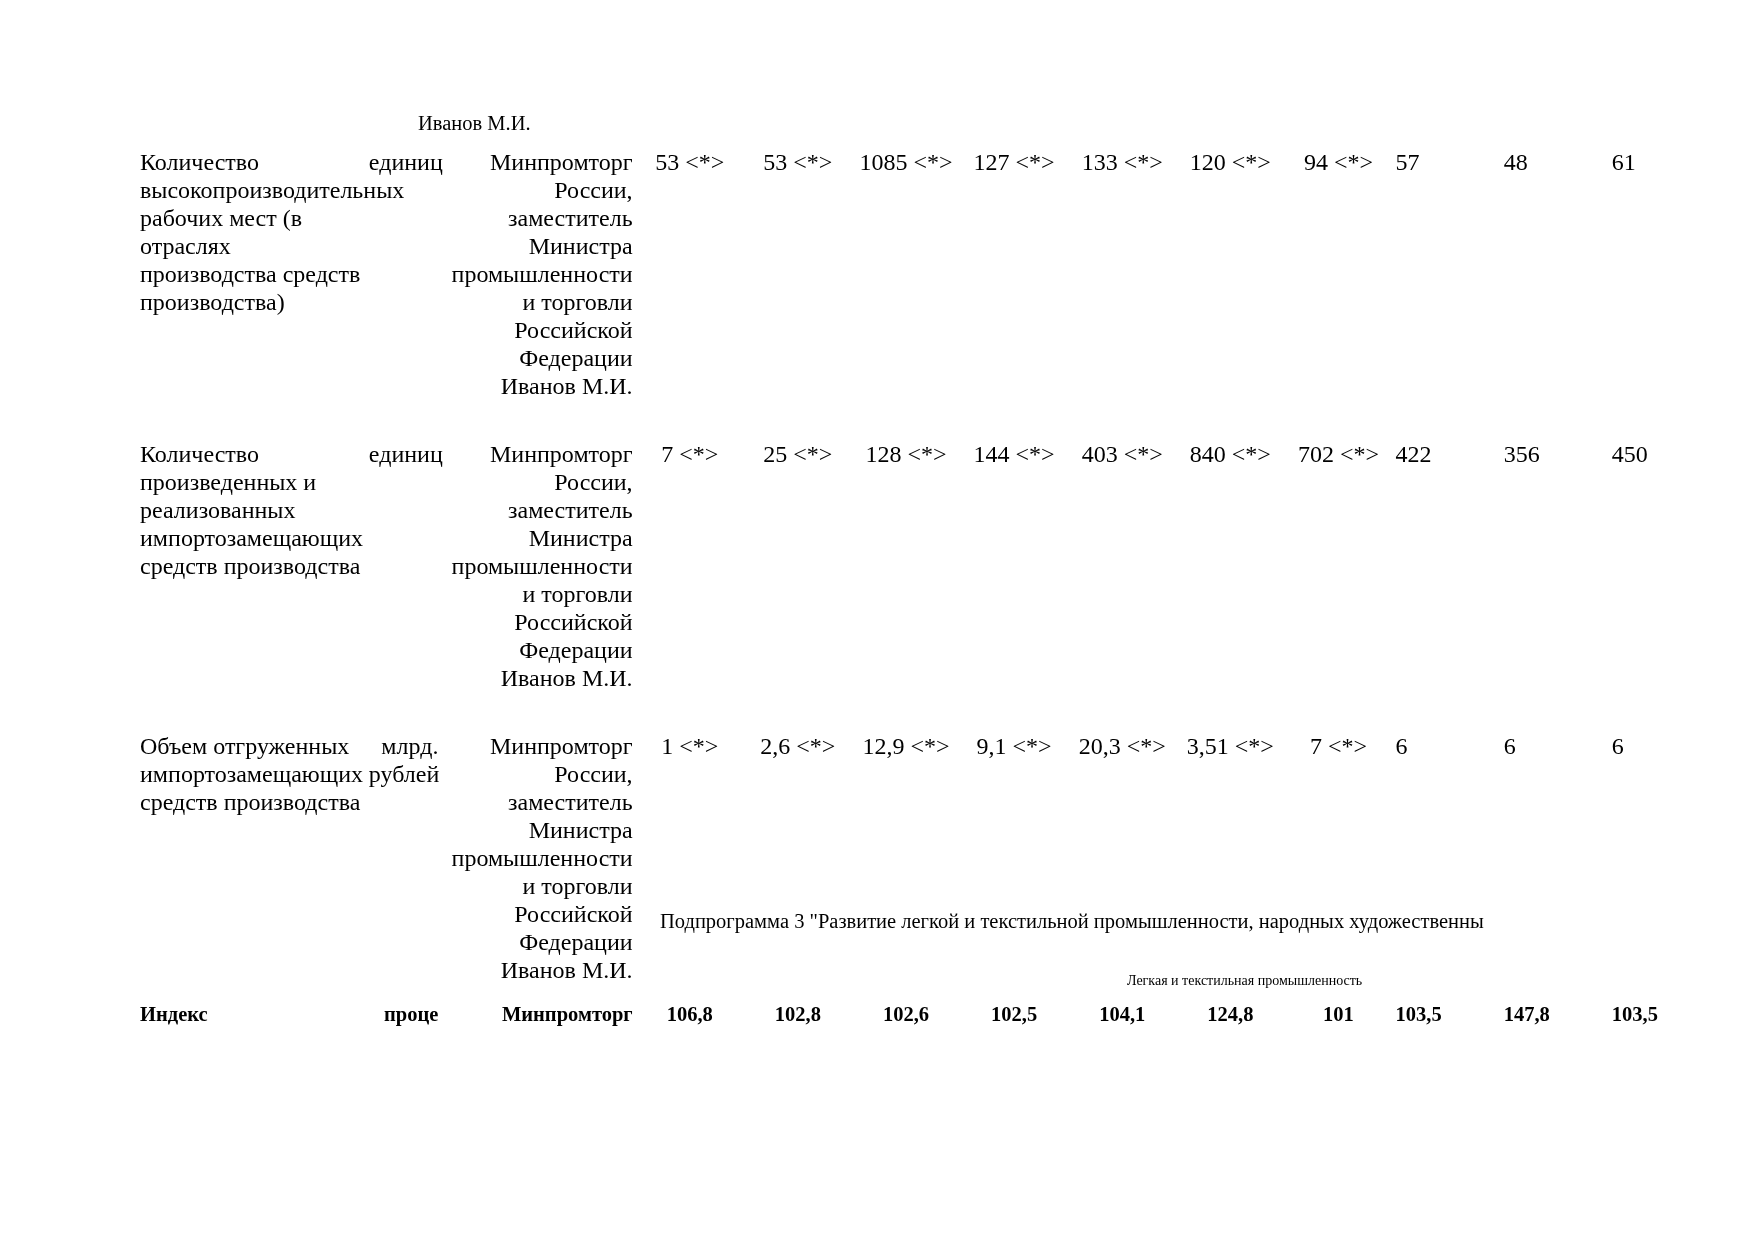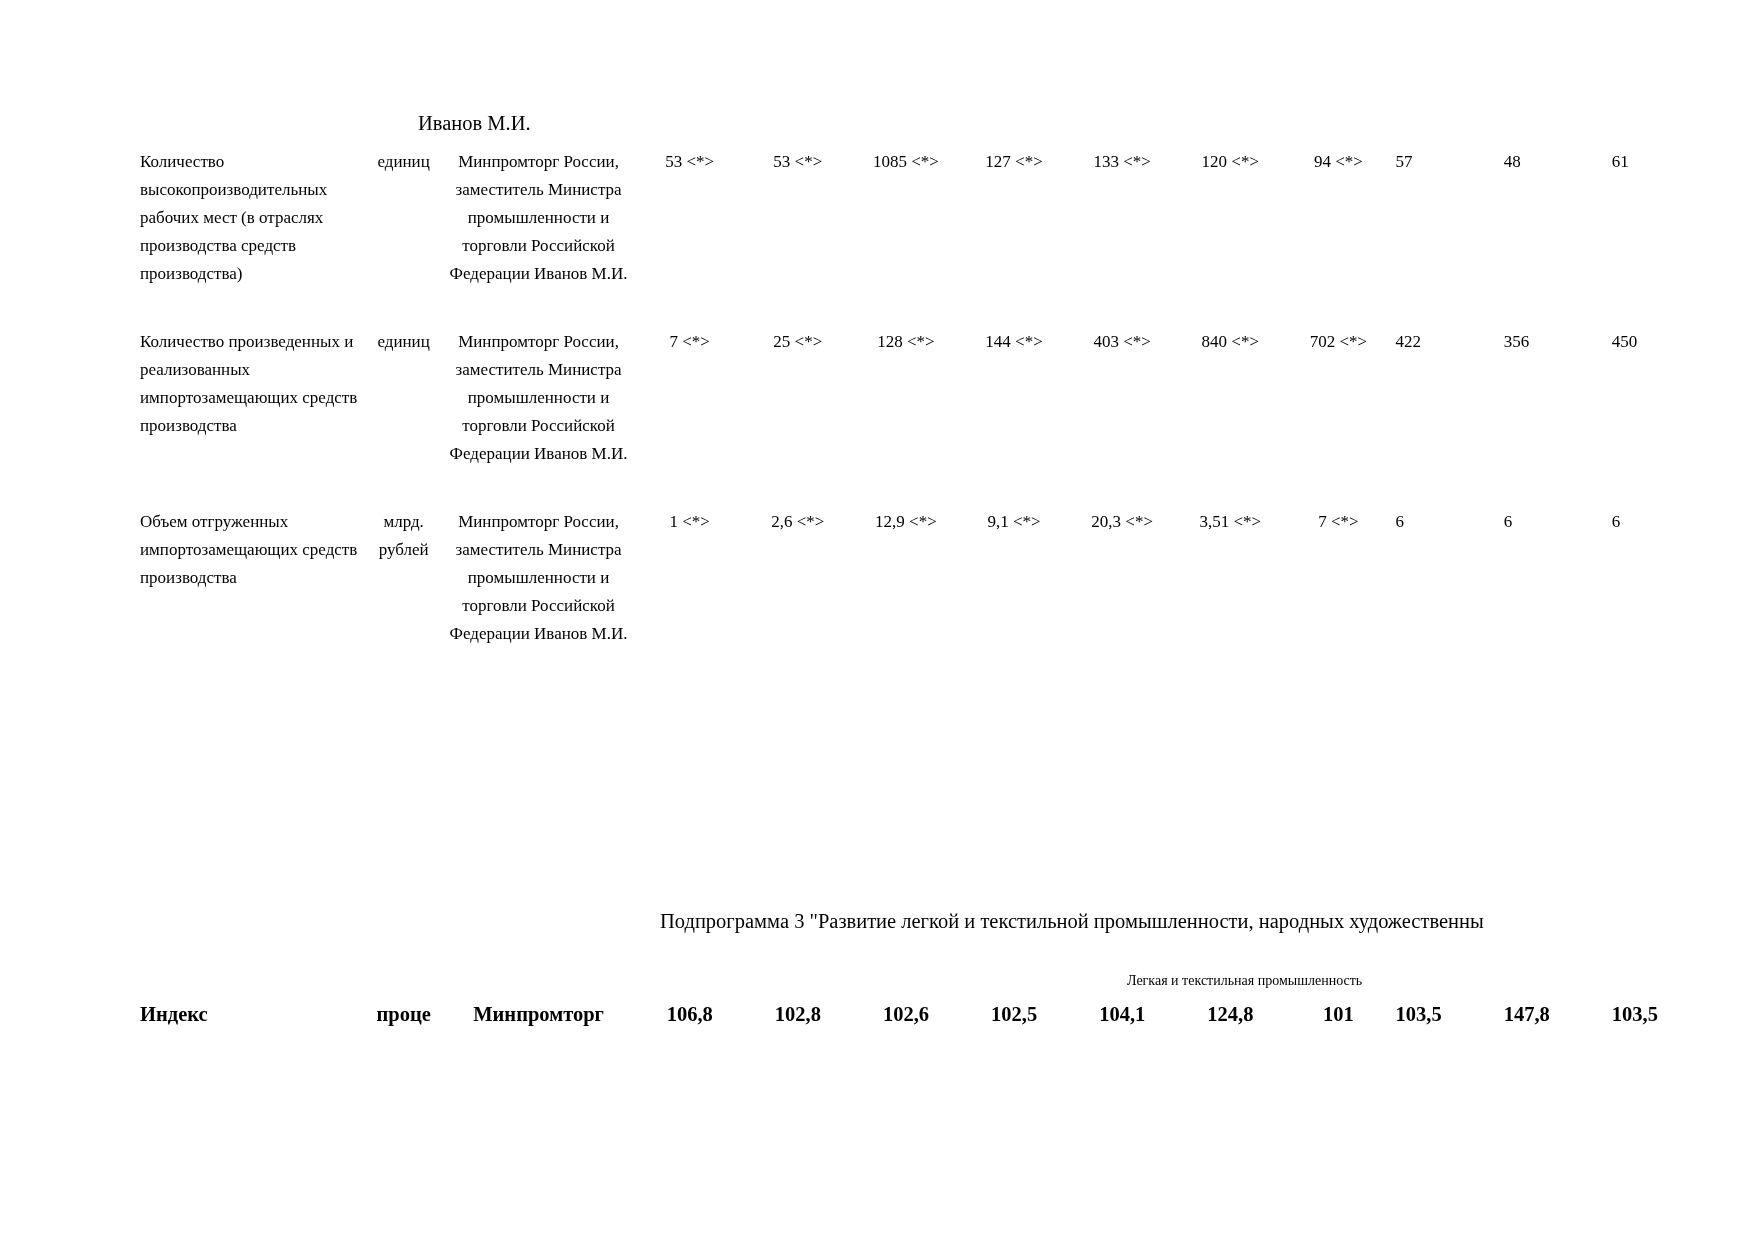--- a/index.html
+++ b/index.html
@@ -25,32 +25,32 @@
     position: absolute;
     top: 108px;
     left: 140px;
     width: 1580px;
     border-collapse: collapse;
     table-layout: fixed;
   }
   .doc-table td {
     vertical-align: top;
     padding: 0 6px 0 0;
-    font-size: 17px;
+    font-size: 24px;
     line-height: 28px;
     border: none;
   }
   .col-name   { width: 218px; }
   .col-unit   { width: 72px;  }
   .col-resp   { width: 185px; }
   .col-val    { width: 103px; }
 
   .cell-name  { text-align: left; }
-  .cell-unit  { text-align: center; }
-  .cell-resp  { text-align: center; }
+  .cell-unit  { text-align: right; }
+  .cell-resp  { text-align: right; }
   .cell-val   { text-align: center; }
   .cell-val-r { text-align: left; }
 
   .row-spacer td { height: 40px; }
   .subprogram-line {
     position: absolute;
     left: 660px;
     top: 910px;
     font-size: 20.5px;
     white-space: nowrap;

